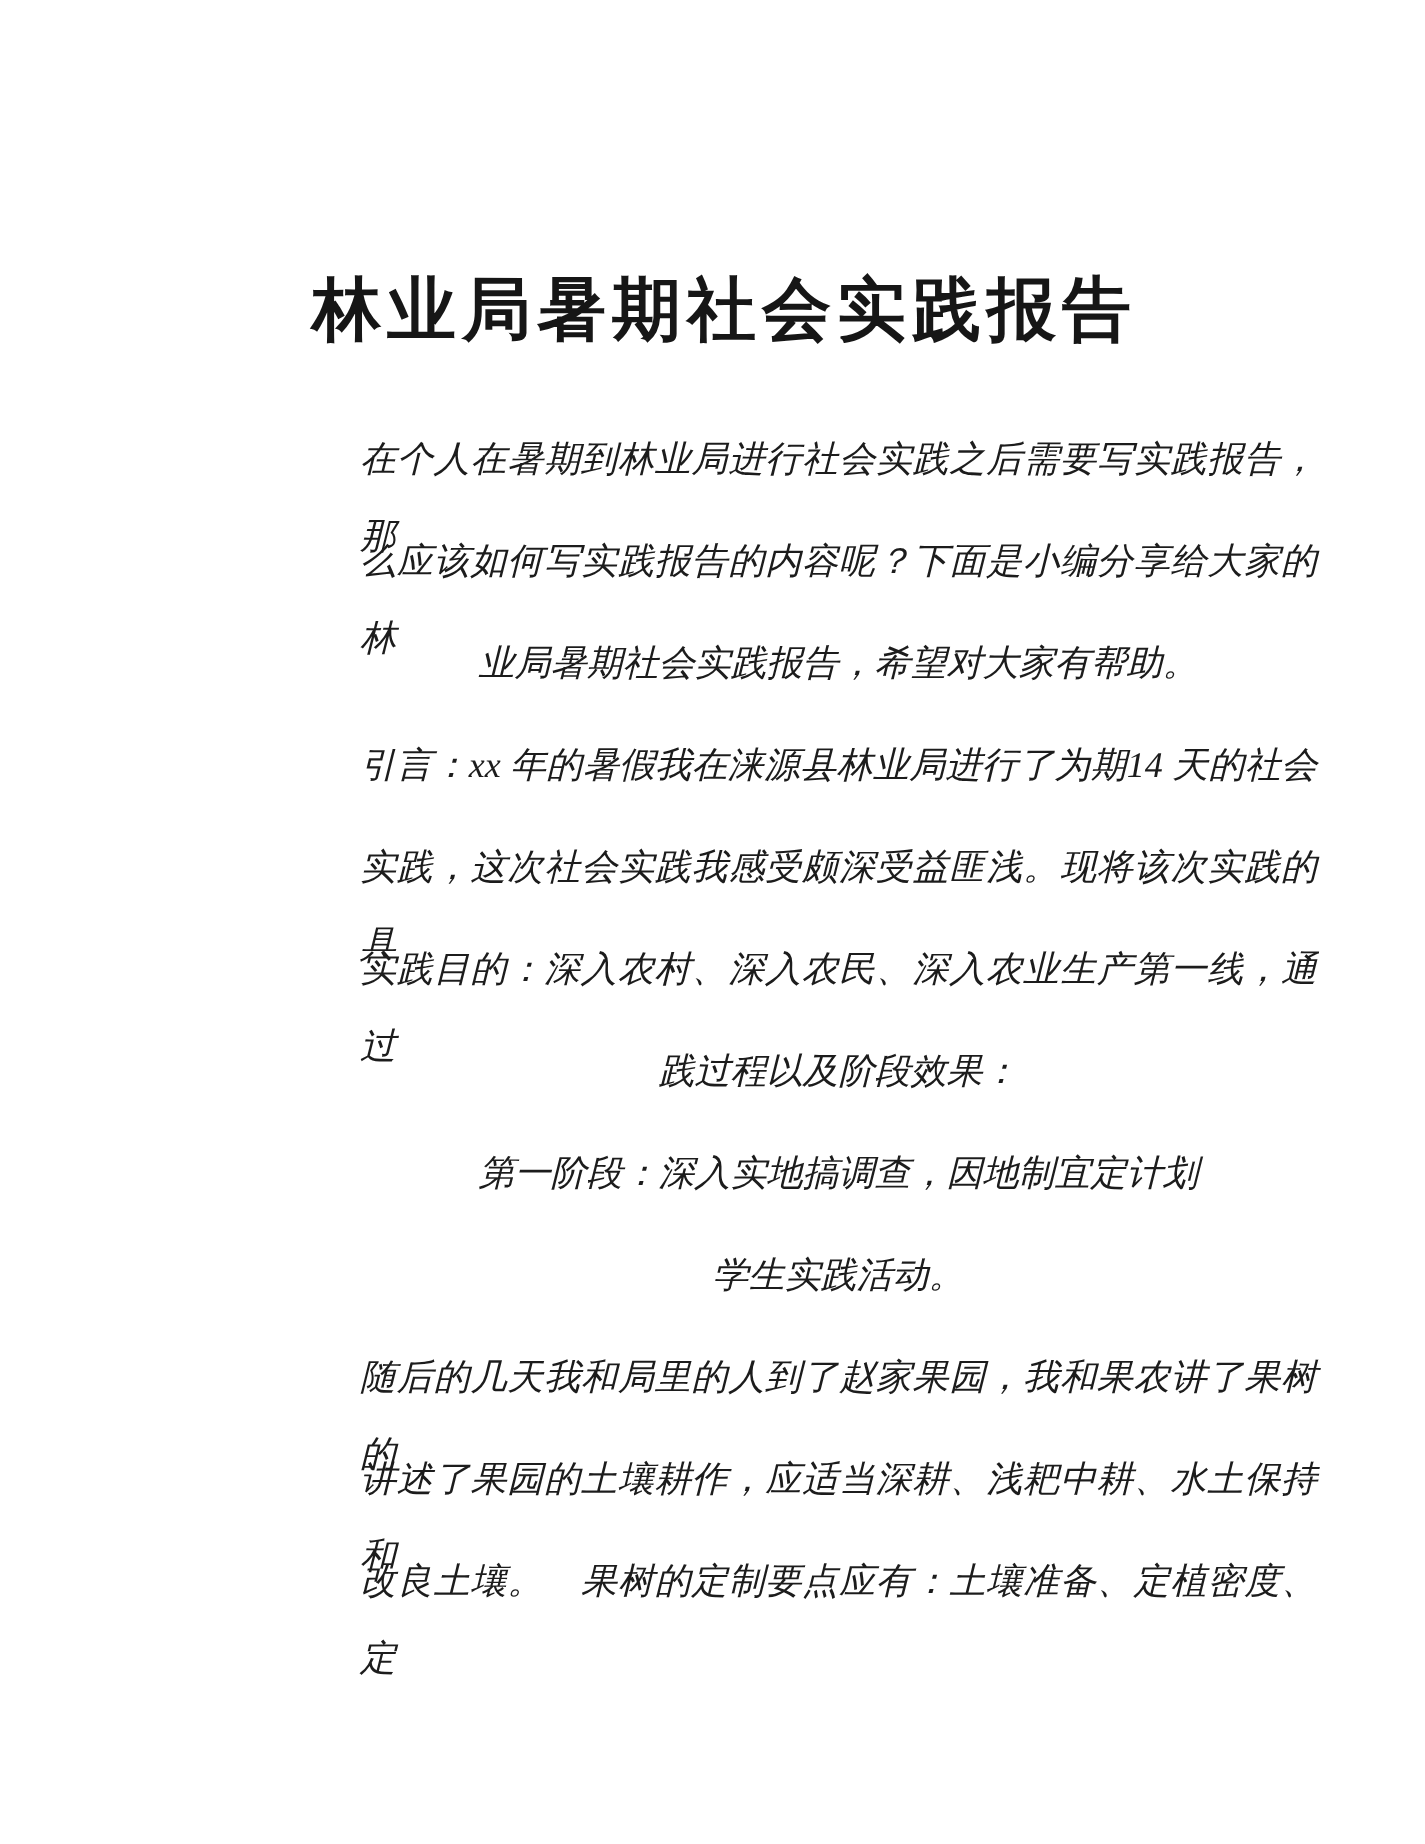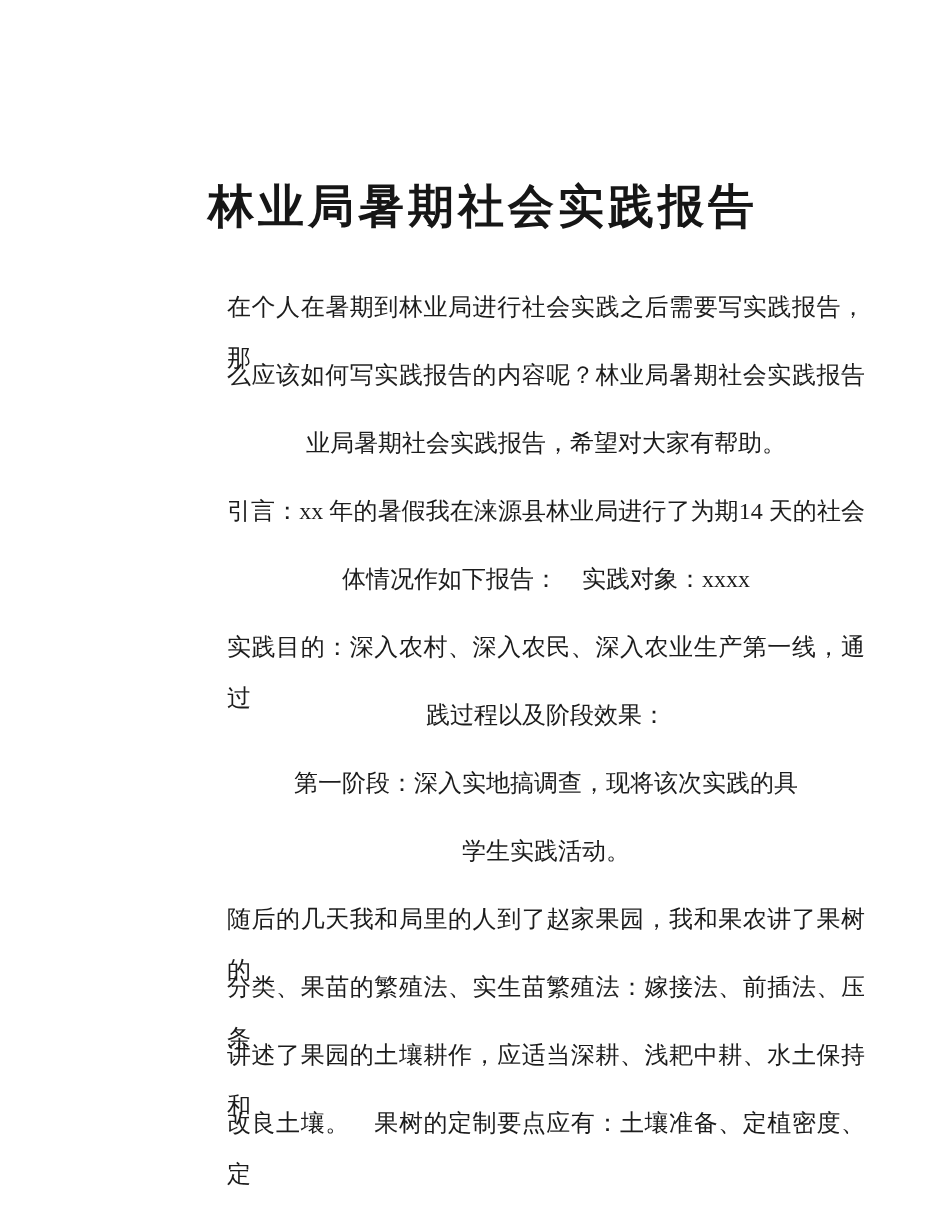--- a/index.html
+++ b/index.html
@@ -19,24 +19,25 @@
     width: 700px;
     font-size: 46px;
     line-height: 1.45;
     font-weight: bold;
     letter-spacing: 4px;
     color: #161616;
     white-space: nowrap;
   }
   .doc-body {
     position: absolute;
-    left: 142px;
+    left: 155px;
     top: 197px;
     width: 672px;
     color: #1c1c1c;
+    font-style: italic;
   }
   .text-line {
     height: 51px;
     line-height: 51px;
     font-size: 24px;
     white-space: nowrap;
     overflow: visible;
     text-align: center;
   }
   .text-line.justified {
@@ -45,26 +46,25 @@
     text-align-last: justify;
   }
 </style>
 </head>
 <body>
 
 <div class="page">
   <h1 class="doc-title">林业局暑期社会实践报告</h1>
   <div class="doc-body" id="doc-body">
       <div class="text-line justified">在个人在暑期到林业局进行社会实践之后需要写实践报告，那</div>
-      <div class="text-line justified">么应该如何写实践报告的内容呢？林业局暑期社会实践报告</div>
+      <div class="text-line justified">么应该如何写实践报告的内容呢？下面是小编分享给大家的林</div>
       <div class="text-line">业局暑期社会实践报告，希望对大家有帮助。</div>
       <div class="text-line justified">引言：xx 年的暑假我在涞源县林业局进行了为期14 天的社会</div>
-      <div class="text-line">体情况作如下报告：　实践对象：xxxx</div>
+      <div class="text-line justified">实践，这次社会实践我感受颇深受益匪浅。现将该次实践的具</div>
       <div class="text-line justified">实践目的：深入农村、深入农民、深入农业生产第一线，通过</div>
       <div class="text-line">践过程以及阶段效果：</div>
-      <div class="text-line">第一阶段：深入实地搞调查，现将该次实践的具</div>
+      <div class="text-line">第一阶段：深入实地搞调查，因地制宜定计划</div>
       <div class="text-line">学生实践活动。</div>
       <div class="text-line justified">随后的几天我和局里的人到了赵家果园，我和果农讲了果树的</div>
-      <div class="text-line justified">分类、果苗的繁殖法、实生苗繁殖法：嫁接法、前插法、压条</div>
       <div class="text-line justified">讲述了果园的土壤耕作，应适当深耕、浅耙中耕、水土保持和</div>
       <div class="text-line justified">改良土壤。　果树的定制要点应有：土壤准备、定植密度、定</div>
     </div>
 </div>
 
 </body></html>

